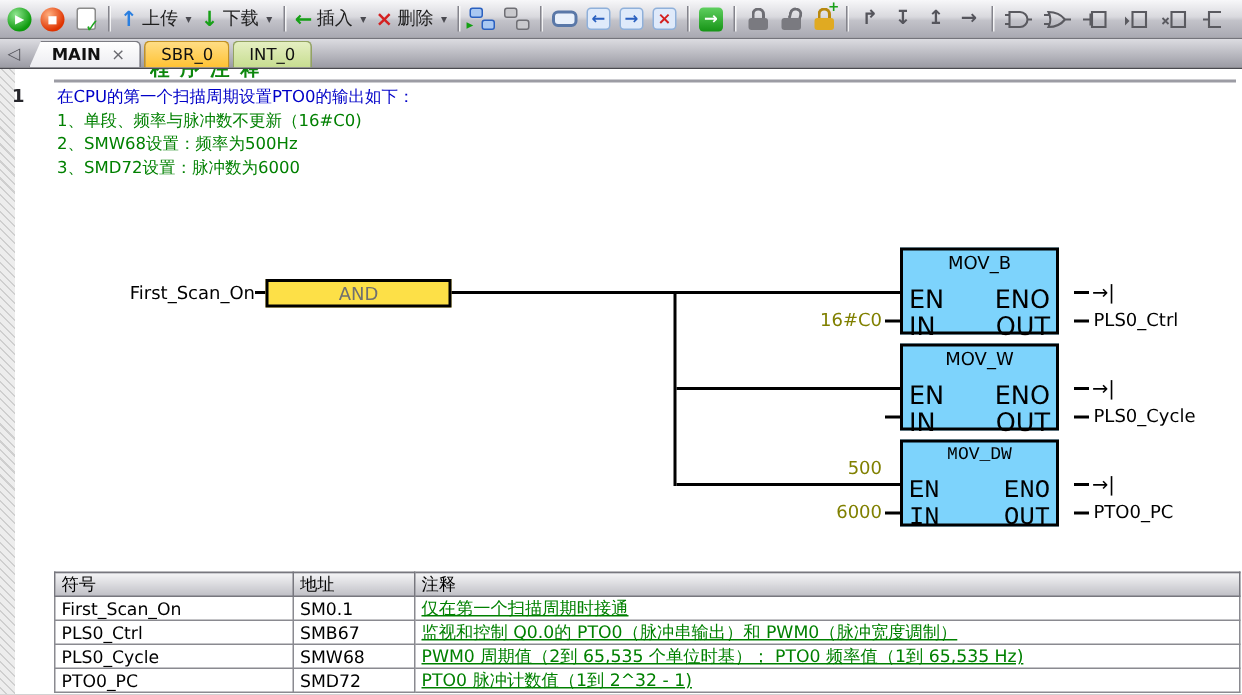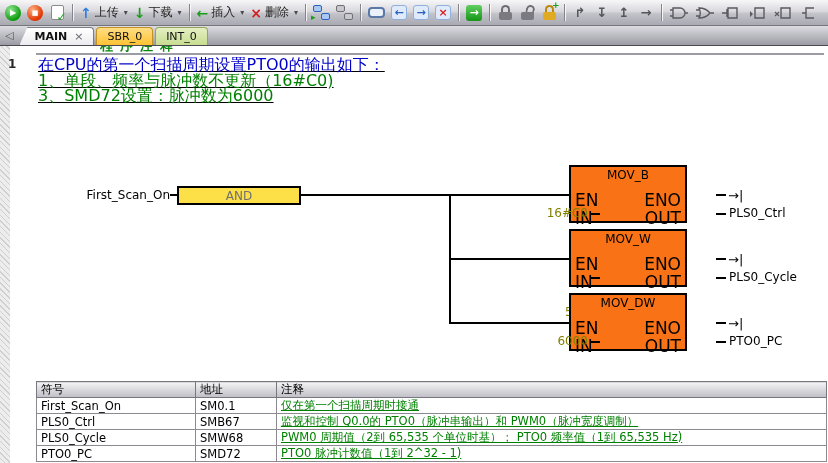--- a/index.html
+++ b/index.html
@@ -55,28 +55,28 @@
   .tab.main .x{ margin-left:7px; color:#6a6a70; font-weight:normal; font-size:11px; }
   .tab.sbr{ background:linear-gradient(#ffdd85,#ffc233); border-color:#c29225; }
   .tab.int{ background:linear-gradient(#e5efc2,#c7dd90); border-color:#93a362; }
   
   .hatch{ position:absolute; left:0; top:46px; width:10px; height:417px;
     background:repeating-linear-gradient(45deg,#ededed 0 3px,#cfcfcf 3px 4px); }
   .cliptitle{ position:absolute; left:100px; top:46px; height:7px; overflow:hidden; }
   .cliptitle span{ display:block; margin-top:-9px; color:#0c860c; font-size:13px; font-weight:bold; letter-spacing:7px; }
   .netsep{ position:absolute; left:36px; top:53px; width:788px; height:2px; background:#9c9ca4; }
   .netnum{ position:absolute; left:8px; top:57px; font-size:12px; font-weight:bold; color:#26262b; }
-  .comments{ position:absolute; left:38px; top:57px; font-size:16px; line-height:15.5px;text-decoration:underline; }
+  .comments{ position:absolute; left:38px; top:57px; font-size:11px; line-height:15.5px; }
   .cline{ white-space:nowrap; }
   .c-blue{ color:#0000C8; } .c-green{ color:#008000; }
   
   .wire{ position:absolute; background:#000; }
   .contact-label{ position:absolute; left:78px; top:188px; width:92px; text-align:right; font-size:12px; color:#000; }
   .and-box{ position:absolute; left:177px; top:186px; width:124px; height:19px; border:2px solid #000; display:flex; align-items:center; justify-content:center; font-size:12px; color:#707070; background:#fde047; }
-  .blk{ position:absolute; left:569px; width:118px; height:58px; border:2px solid #000; background:#f97316; }
+  .blk{ position:absolute; left:600px; width:106px; height:58px; border:2px solid #000; background:#7dd3fc; }
   .blk .ttl{ position:absolute; left:0; right:0; top:1px; text-align:center; font-size:12px; color:#000; }
   .blk .p{ position:absolute; font-size:17px; color:#000; }
   .blk .p.en{ left:4px; top:23px; } .blk .p.eno{ right:4px; top:23px; }
   .blk .p.in{ left:4px; top:41px; } .blk .p.out{ right:4px; top:41px; }
   .opval{ position:absolute; width:100px; text-align:right; font-size:12px; color:#808000; }
   .outlbl{ position:absolute; font-size:12px; color:#000; }
   .enotick{ position:absolute; font-size:13px; color:#000; }
   
   table.symtable{ position:absolute; left:36px; top:381px; width:790px; border-collapse:collapse; font-size:11.5px; table-layout:fixed; }
   .symtable th{
@@ -257,20 +257,21 @@
 
   <div class="cliptitle">
     <span>程序注释</span>
   </div>
   <div class="netsep"></div>
   <div class="netnum">1</div>
 
   <div class="comments">
     <div class="cline c-blue">在CPU的第一个扫描周期设置PTO0的输出如下：</div>
     <div class="cline c-green">1、单段、频率与脉冲数不更新（16#C0)</div>
+    <div class="cline c-green">2、SMW68设置：频率为500Hz</div>
     <div class="cline c-green">3、SMD72设置：脉冲数为6000</div>
   </div>
 
   <div class="contact-label">First_Scan_On</div>
   <div class="wire" style="left:170px;top:194px;width:7px;height:2px;"></div>
   <div class="and-box">
       <span>AND</span>
     </div>
 
   <div class="wire" style="left:301px;top:194px;width:299px;height:2px;"></div>
@@ -299,21 +300,21 @@
     <div class="p in">IN</div>
     <div class="p out">OUT</div>
   </div>
   <div class="opval" style="left:488px;top:270px;margin-top:35px;">500</div>
   <div class="wire" style="left:590px;top:277px;width:10px;height:2px;"></div>
   <div class="wire" style="left:716px;top:258px;width:10px;height:2px;"></div>
   <div class="enotick" style="left:728px;top:252px;">→|</div>
   <div class="wire" style="left:716px;top:277px;width:10px;height:2px;"></div>
   <div class="outlbl" style="left:729px;top:270px;">PLS0_Cycle</div>
 
-  <div class="blk" style="top:293px;">
+  <div class="blk" style="top:293px;font-family:Liberation Mono, monospace;">
     <div class="ttl">MOV_DW</div>
     <div class="p en">EN</div>
     <div class="p eno">ENO</div>
     <div class="p in">IN</div>
     <div class="p out">OUT</div>
   </div>
   <div class="opval" style="left:488px;top:334px;">6000</div>
   <div class="wire" style="left:590px;top:341px;width:10px;height:2px;"></div>
   <div class="wire" style="left:716px;top:322px;width:10px;height:2px;"></div>
   <div class="enotick" style="left:728px;top:316px;">→|</div>

